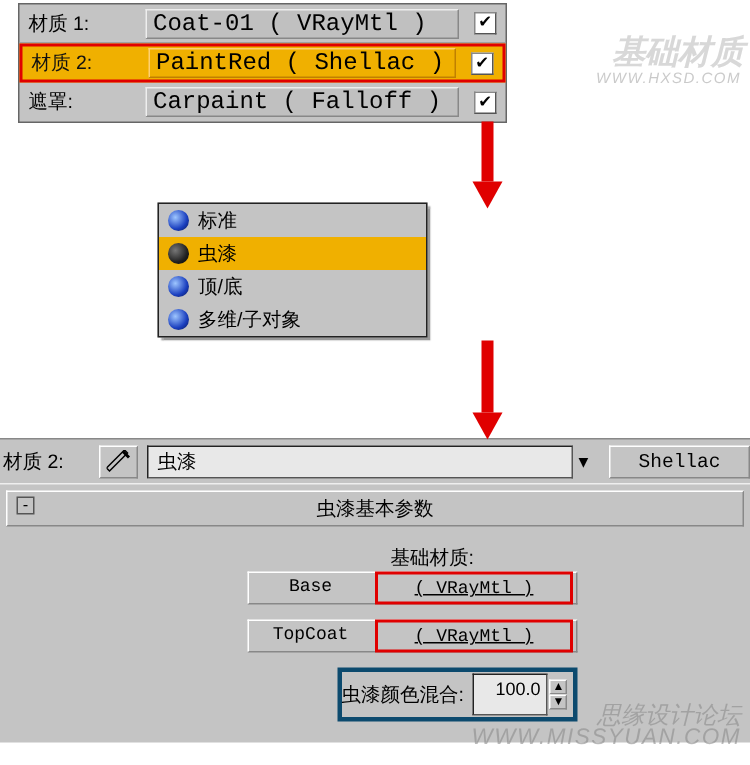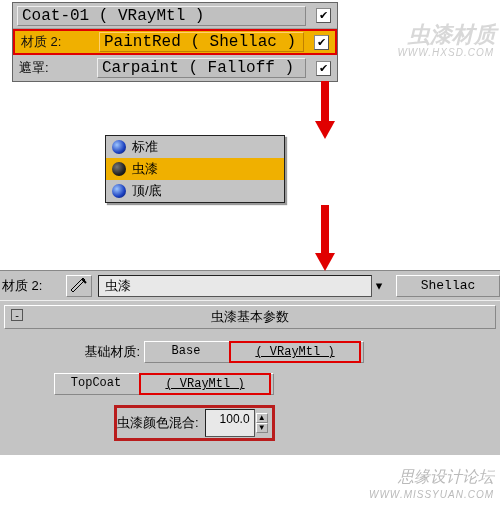--- a/index.html
+++ b/index.html
@@ -121,21 +121,21 @@
     margin: 0 6px;
   }
   .name-input {
     flex:1; height:22px;
     border:1px solid #555; border-top-color:#222; border-left-color:#222;
     background:#e8e8e8;
     padding-left:6px; line-height:20px;
     font-size:13px;
   }
   .type-btn {
-    width: 104px; height:22px; margin-left:10px;
+    width: 94px; height:22px; margin-left:10px;
     border:1px solid #888; border-top-color:#fff; border-left-color:#fff;
     background:#c4c4c4; text-align:center; line-height:20px;
     font-family:"Courier New",monospace;
   }
 
   
   .panel {
     background:#c4c4c4;
     border-top:1px solid #eee;
     padding: 4px;
@@ -148,20 +148,21 @@
     position:relative;
   }
   .panel-header .minus {
     position:absolute; left:6px; top:3px;
     width:12px; height:12px; border:1px solid #555;
     background:#c4c4c4; line-height:10px; font-size:11px; text-align:center;
   }
   .param-row {
     display:flex; align-items:center;
     margin: 10px 0 10px 50px;
+    flex-direction: column;
   }
   .param-lbl { width: 90px; text-align:right; padding-right:4px; }
   .param-btn {
     width: 220px; height:22px;
     border:1px solid #888; border-top-color:#fff; border-left-color:#fff;
     background:#c4c4c4;
     font-family:"Courier New",monospace;
     font-size:12px;
     line-height:19px;
     display:flex;
@@ -176,39 +177,40 @@
     background:#e8e8e8;
     text-align:right; padding-right:4px; line-height:18px;
     font-size:12px;
   }
   .spin-btns { display:flex; flex-direction:column; margin-left:1px; }
   .spin-btns div {
     width:12px; height:10px;
     border:1px solid #888; border-top-color:#fff; border-left-color:#fff;
     background:#c4c4c4; font-size:8px; line-height:8px; text-align:center;
   }
-  .red-frame { border:3px solid #b91c1c; padding: 1px 4px 1px 0; display:inline-flex; align-items:center; }
+  .red-frame { border:3px solid #0c4a6e; padding: 1px 4px 1px 0; display:inline-flex; align-items:center; }
 
   
   .wm {
     position:absolute; color:rgba(150,150,150,0.6);
     font-family: Arial, sans-serif;
     font-style: italic;
     pointer-events:none;
   }
   .wm1l { right: 4px; top: 20px; font-size: 22px; font-weight:bold; color:rgba(200,200,200,0.7);}
   .wm1s { right: 6px; top: 47px; font-size: 10px; letter-spacing:1px; color:rgba(180,180,180,0.7);}
   .wm2l { right: 6px; bottom: 22px; font-size: 16px; color:rgba(140,140,140,0.6);}
-  .wm2s { right: 6px; bottom: 10px; font-size: 10px; letter-spacing:1px; color:rgba(140,140,140,0.6);}
+  .wm2s { right: 6px; bottom: 10px; font-size: 15px; letter-spacing:1px; color:rgba(140,140,140,0.6);}
 </style>
 </head>
 <body>
 
 <div class="top-panel">
   <div class="row">
+    <div class="row-label">材质 1:</div>
     <div class="row-btn">Coat-01   ( VRayMtl )</div>
     <div class="chk">✔</div>
   </div>
   <div class="row hl red-box">
     <div class="row-label">材质 2:</div>
     <div class="row-btn">PaintRed  ( Shellac )</div>
     <div class="chk">✔</div>
   </div>
   <div class="row">
     <div class="row-label">遮罩:</div>
@@ -227,20 +229,24 @@
     <div class="sphere"></div>
     <span>标准</span>
   </div>
   <div class="menu-item sel">
     <div class="sphere dk"></div>
     <span>虫漆</span>
   </div>
   <div class="menu-item">
     <div class="sphere"></div>
     <span>顶/底</span>
+  </div>
+  <div class="menu-item">
+    <div class="sphere"></div>
+    <span>多维/子对象</span>
   </div>
 </div>
 
 <div class="arrow-wrap a2">
   <div class="arrow-shaft"></div>
   <div class="arrow"></div>
 </div>
 
 <div class="bottom-bar">
   <div class="lbl">材质 2:</div>
@@ -283,16 +289,16 @@
         <div class="spin-input">100.0</div>
         <div class="spin-btns">
           <div>▲</div>
           <div>▼</div>
         </div>
       </div>
     </span>
   </div>
 </div>
 
-<div class="wm wm1l">虫漆材质</div>
+<div class="wm wm1l">基础材质</div>
 <div class="wm wm1s">WWW.HXSD.COM</div>
 <div class="wm wm2l">思缘设计论坛</div>
 <div class="wm wm2s">WWW.MISSYUAN.COM</div>
 
 </body></html>

